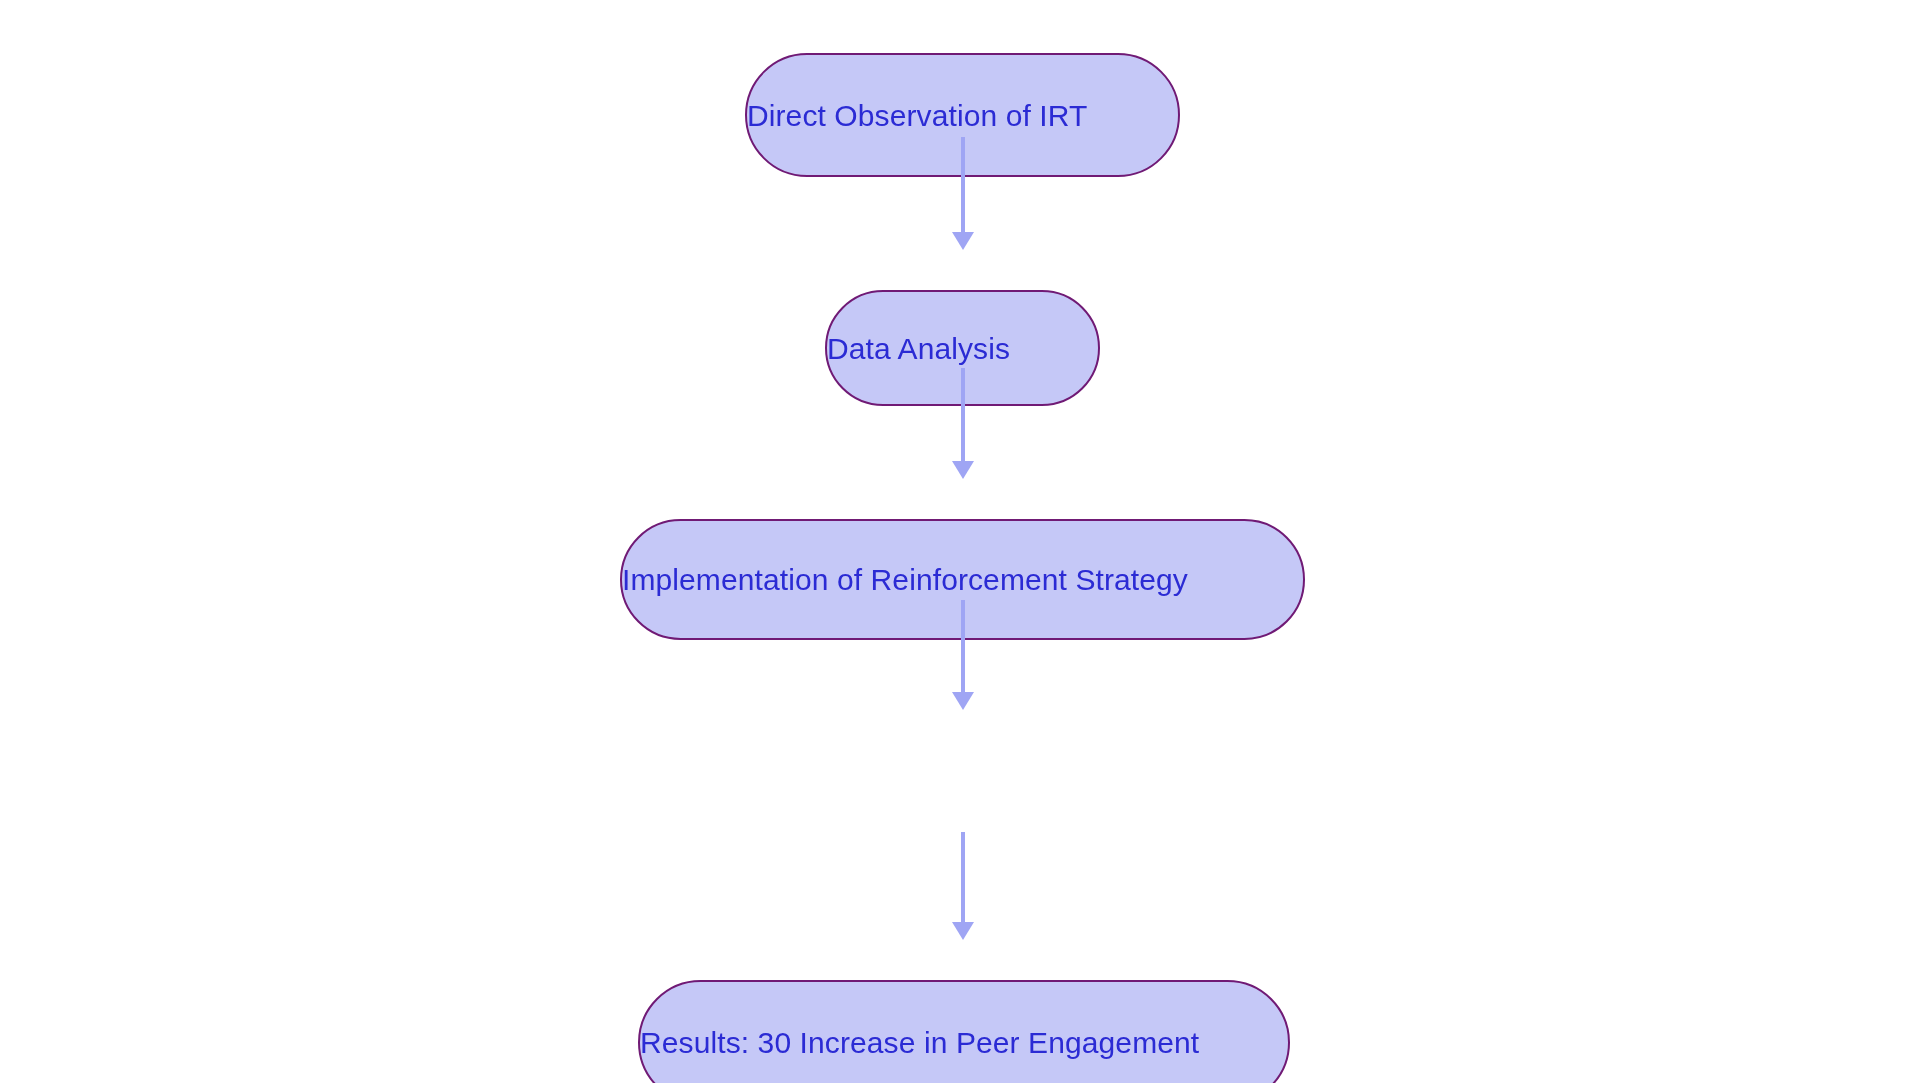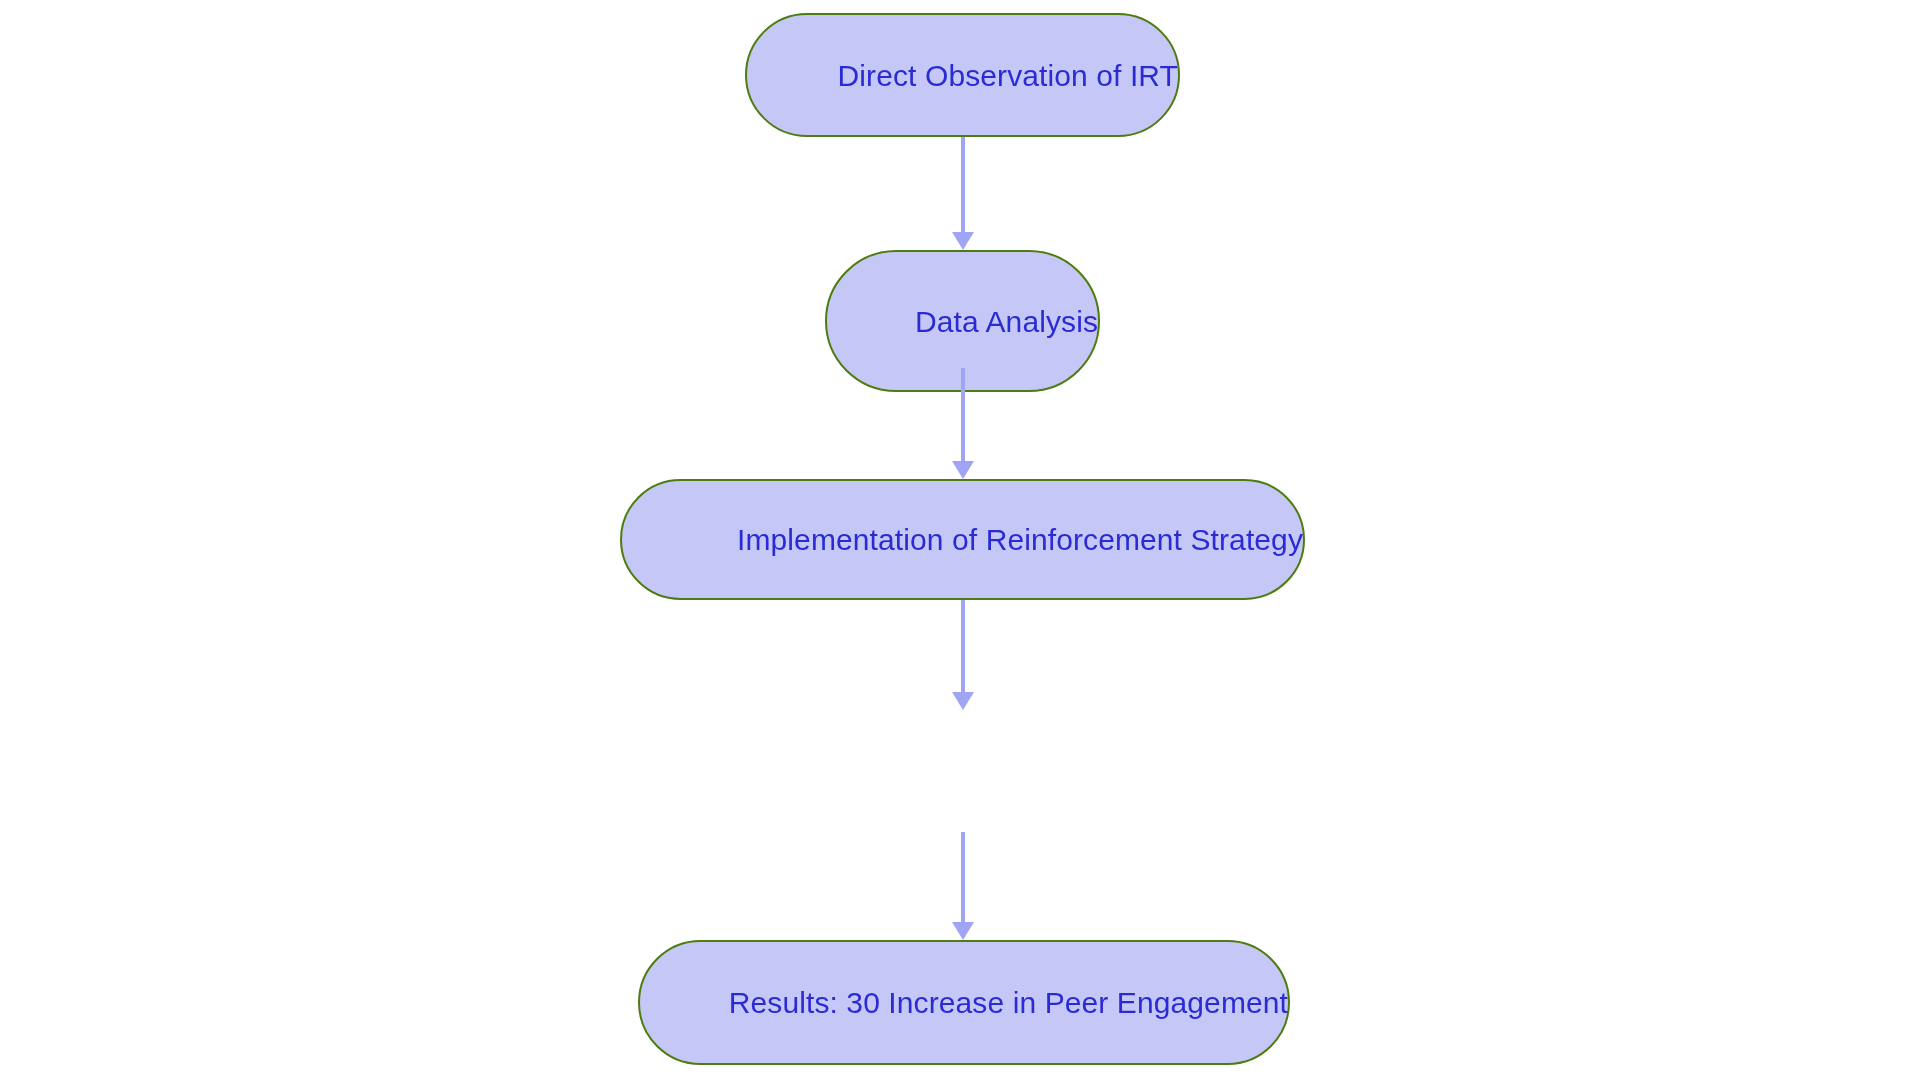--- a/index.html
+++ b/index.html
@@ -20,30 +20,31 @@
     width: 1920px;
     height: 1083px;
     background: #ffffff;
   }
 
   .flow-node {
     position: absolute;
     box-sizing: border-box;
     display: flex;
     align-items: center;
-    justify-content: flex-end;
+    justify-content: flex-start;
     background: #C5C8F7;
-    border: 2px solid #4d7c0f;
+    border: 2px solid #701a75;
     border-radius: 999px;
     color: #2B2BD4;
     font-size: 30px;
     font-weight: 400;
     letter-spacing: 0.1px;
     line-height: 1.1;
     white-space: nowrap;
+    margin-top: 40px;
     -webkit-font-smoothing: antialiased;
   }
 
   .node-label {
     display: block;
     color: #2B2BD4;
   }
 
   
   .flow-connector {
@@ -77,21 +78,21 @@
 
   <div class="flow-node" style="left:745px; top:13px; width:435px; height:124px;">
     <span class="node-label">Direct Observation of IRT</span>
   </div>
 
   <div class="flow-connector" style="left:950px; top:137px; width:26px; height:113px;">
     <div class="connector-line" style="height:95px;"></div>
     <div class="connector-arrowhead"></div>
   </div>
 
-  <div class="flow-node" style="left:825px; top:250px; width:275px; height:142px;">
+  <div class="flow-node" style="left:825px; top:250px; width:275px; height:116px;">
     <span class="node-label">Data Analysis</span>
   </div>
 
   <div class="flow-connector" style="left:950px; top:368px; width:26px; height:111px;">
     <div class="connector-line" style="height:93px;"></div>
     <div class="connector-arrowhead"></div>
   </div>
 
   <div class="flow-node" style="left:620px; top:479px; width:685px; height:121px;">
     <span class="node-label">Implementation of Reinforcement Strategy</span>

